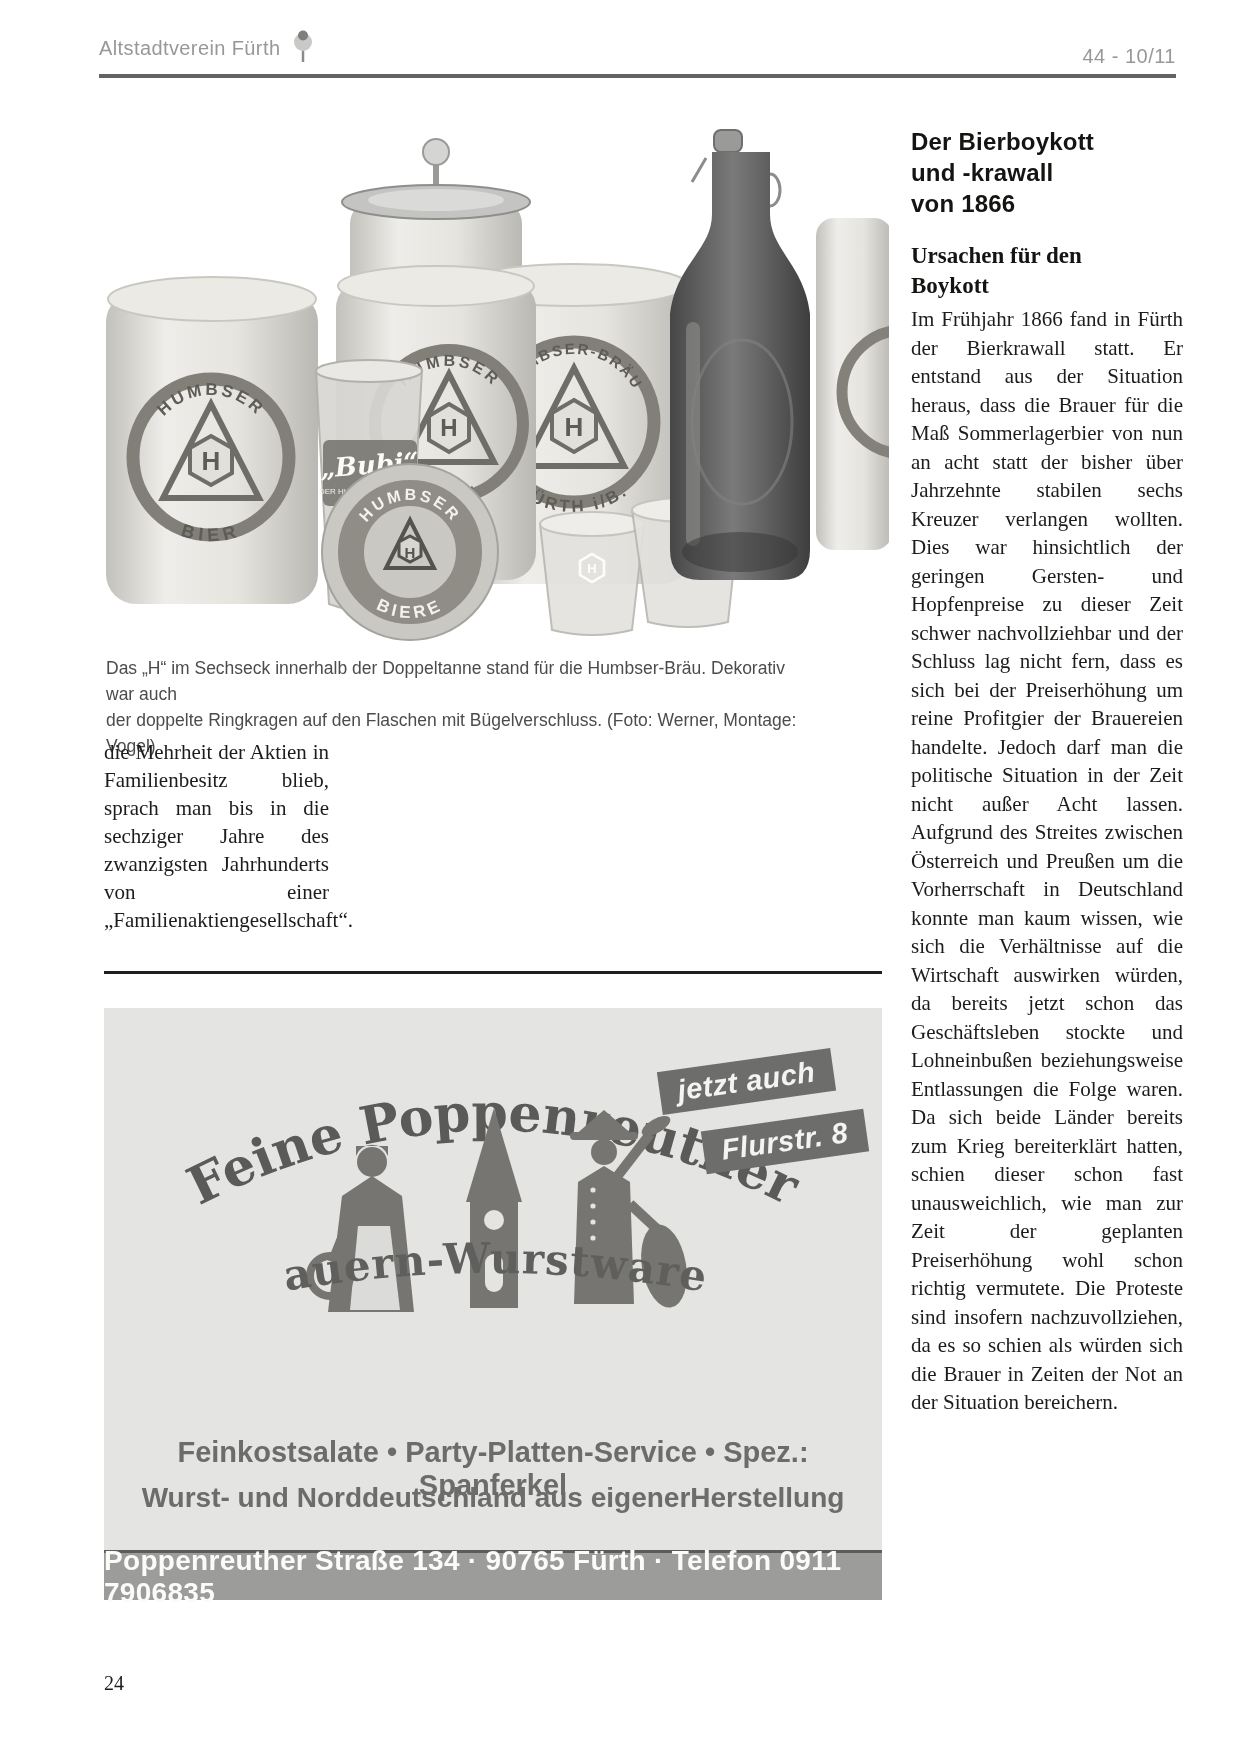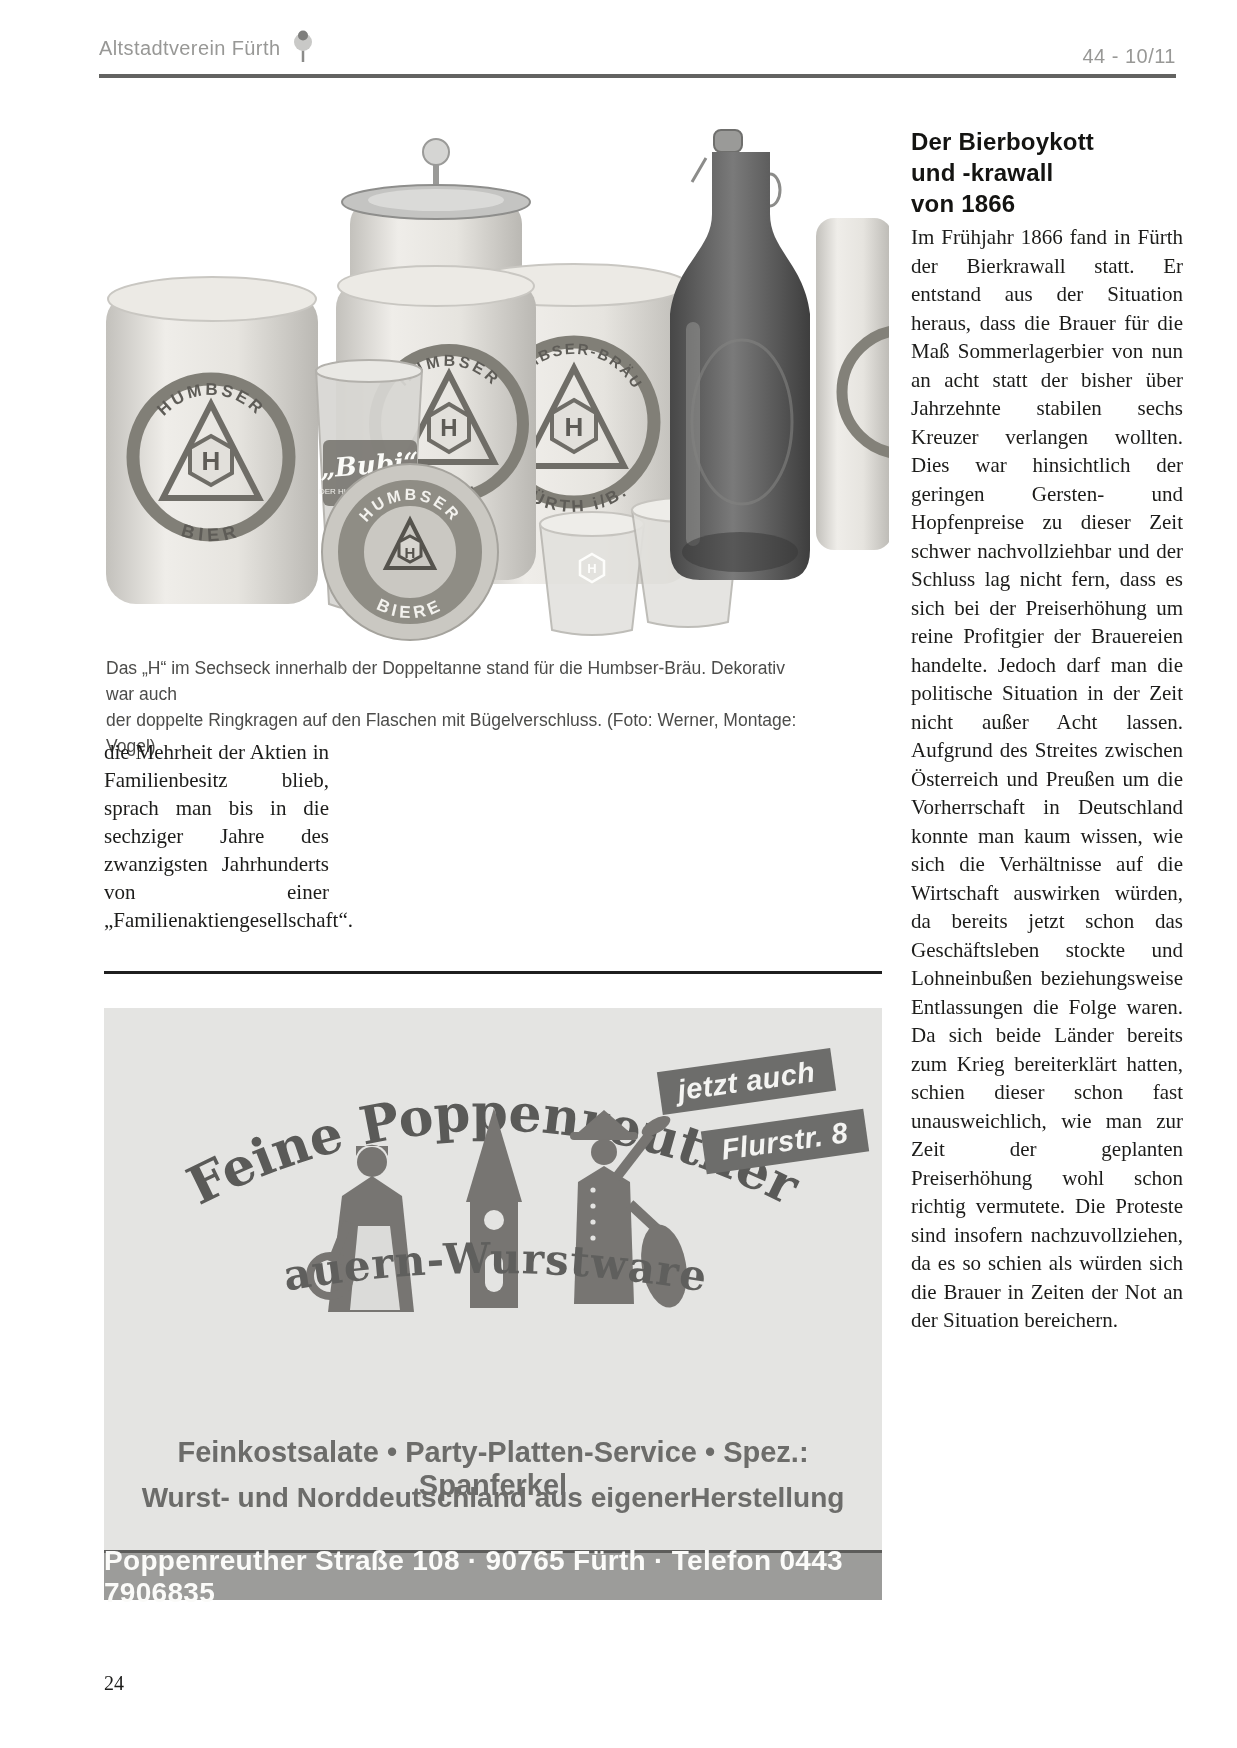--- a/index.html
+++ b/index.html
@@ -276,26 +276,30 @@
       </text>
     </svg>
 
     <div class="badge b1">jetzt auch</div>
     <div class="badge b2">Flurstr. 8</div>
 
 
     <div class="services1">Feinkostsalate • Party-Platten-Service • Spez.: Spanferkel</div>
     <div class="services2">Wurst- und Norddeutschland aus eigenerHerstellung</div>
 
-    <div class="addr-bar">Poppenreuther Straße 108 · 90765 Fürth · Telefon 0443 7906835</div>
+    <div class="addr-bar">Poppenreuther Straße 134 · 90765 Fürth · Telefon 0911 7906835</div>
   </div>
 
   <aside class="sidebar">
     <div class="sb-title">
       <div>Der Bierboykott</div>
       <div>und -krawall</div>
       <div>von 1866</div>
     </div>
+    <div class="sb-sub">
+      <div>Ursachen für den</div>
+      <div>Boykott</div>
+    </div>
     <p class="sb-body" style="margin:4px 0 0 0;">Im Frühjahr 1866 fand in Fürth der Bierkrawall statt. Er entstand aus der Situation heraus, dass die Brauer für die Maß Sommerlagerbier von nun an acht statt der bisher über Jahrzehnte stabilen sechs Kreuzer verlangen wollten. Dies war hinsichtlich der geringen Gersten- und Hopfenpreise zu dieser Zeit schwer nachvollziehbar und der Schluss lag nicht fern, dass es sich bei der Preiserhöhung um reine Profitgier der Brauereien handelte. Jedoch darf man die politische Situation in der Zeit nicht außer Acht lassen. Aufgrund des Streites zwischen Österreich und Preußen um die Vorherrschaft in Deutschland konnte man kaum wissen, wie sich die Verhältnisse auf die Wirtschaft auswirken würden, da bereits jetzt schon das Geschäftsleben stockte und Lohneinbußen beziehungsweise Entlassungen die Folge waren. Da sich beide Länder bereits zum Krieg bereiterklärt hatten, schien dieser schon fast unausweichlich, wie man zur Zeit der geplanten Preiserhöhung wohl schon richtig vermutete. Die Proteste sind insofern nachzuvollziehen, da es so schien als würden sich die Brauer in Zeiten der Not an der Situation bereichern.</p>
   </aside>
 
   <div class="page-num">24</div>
 </div>
 
 </body></html>

